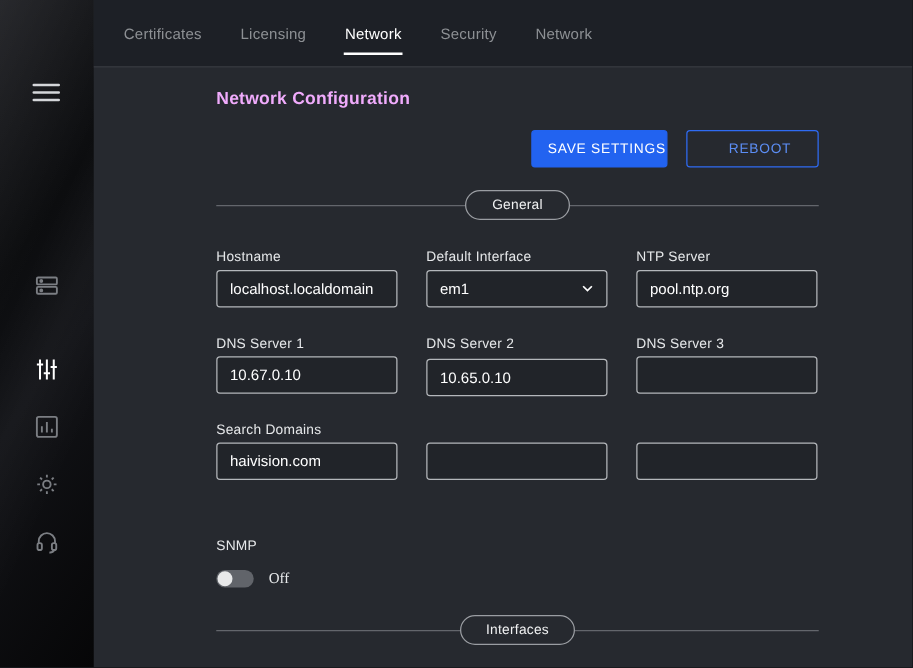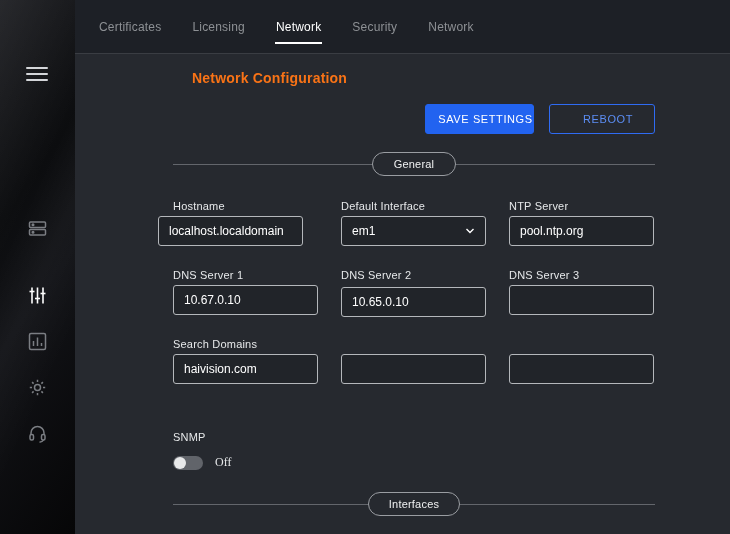--- a/index.html
+++ b/index.html
@@ -38,21 +38,21 @@
   }
   .tab.active { color:#ffffff; }
   .tab.active::after {
     content:""; position:absolute; left:0; right:0; bottom:9px;
     height:2px; background:#ffffff;
   }
 
   
   .page-title {
     position:absolute; left:173px; top:70px;
-    font-size:14px; font-weight:bold; color:#f97316; letter-spacing:0.2px;margin-left:19px;
+    font-size:14px; font-weight:bold; color:#f0abfc; letter-spacing:0.2px;
   }
   .btn {
     position:absolute; top:104px; height:30px; border-radius:3px;
     font-family:"Liberation Sans", sans-serif;
     font-size:11px; letter-spacing:0.6px; cursor:pointer;
     display:flex; align-items:center; justify-content:center;padding-left:12px;
   }
   .btn-save { left:425px; width:109px; background:#2263f0; border:1px solid #2263f0; color:#ffffff; }
   .btn-reboot { left:549px; width:106px; background:transparent; border:1px solid #2f6bf3; color:#5c8ef5; }
 
@@ -163,21 +163,21 @@
 
   <div class="page-title">Network Configuration</div>
 
   <button class="btn btn-save">SAVE SETTINGS</button>
   <button class="btn btn-reboot">REBOOT</button>
 
   <div class="rule" style="top:164px"></div>
   <div class="section-pill" style="left:372px; top:152px; width:84px">General</div>
 
   <div class="field-label" style="left:173px; top:200px">Hostname</div>
-  <input class="text-input" style="left: 158px; top: 216px;" type="text" value="localhost.localdomain">
+  <input class="text-input" style="left: 173px; top: 216px;" type="text" value="localhost.localdomain">
 
   <div class="field-label" style="left:341px; top:200px">Default Interface</div>
   <div class="select-box" style="left:341px; top:216px">
     <span>em1</span>
     <span class="chevron">
       <svg viewBox="0 0 10 10" fill="none" stroke="#ffffff" stroke-width="1.4">
         <path d="M1.5 3 L5 6.5 L8.5 3"></path>
       </svg>
     </span>
   </div>

